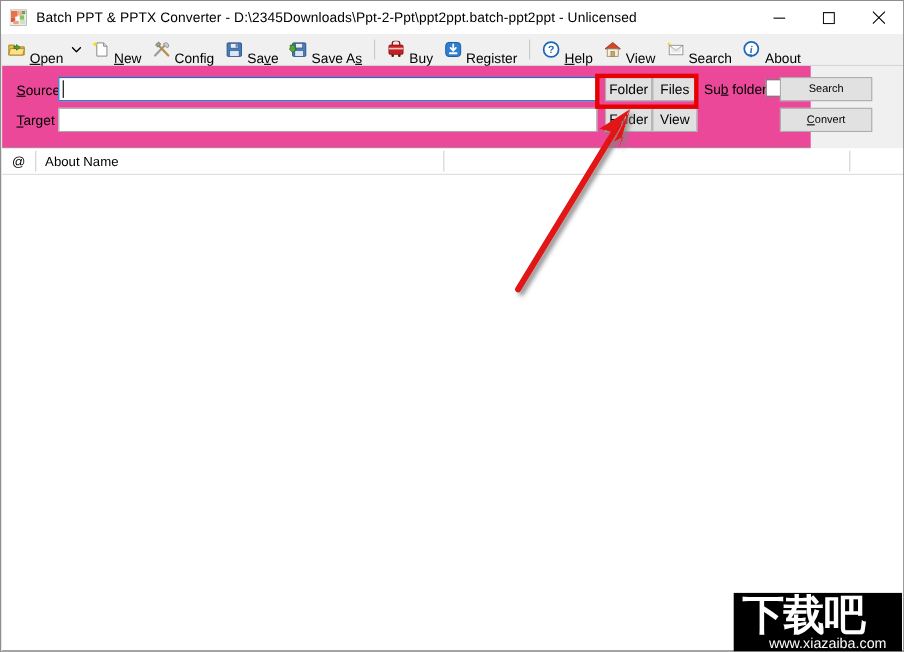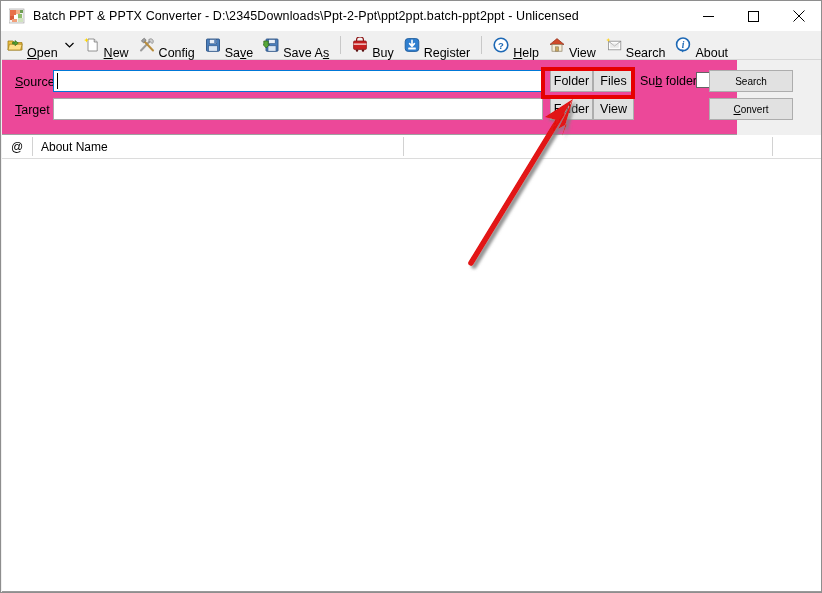--- a/index.html
+++ b/index.html
@@ -520,14 +520,18 @@
         <feDropShadow dx="3" dy="3" stdDeviation="1.8" flood-color="#808080" flood-opacity="0.85"></feDropShadow>
       </filter>
     </defs>
     <g filter="url(#arrowShadow)">
       <path d="M30 172 L121 23" stroke="#e21212" stroke-width="5.5" stroke-linecap="round" fill="none"></path>
       <path d="M132 8 L117 38 L126 33 L121 45 Z" fill="#e21212"></path>
       <path d="M132 8 L104 26 L115 29 L112 40 Z" fill="#e21212"></path>
     </g>
   </svg>
 
+  <div id="watermark">
+    <div id="wm-cn">下载吧</div>
+    <div id="wm-url">www.xiazaiba.com</div>
+  </div>
 
 </div>
 
 </body></html>

